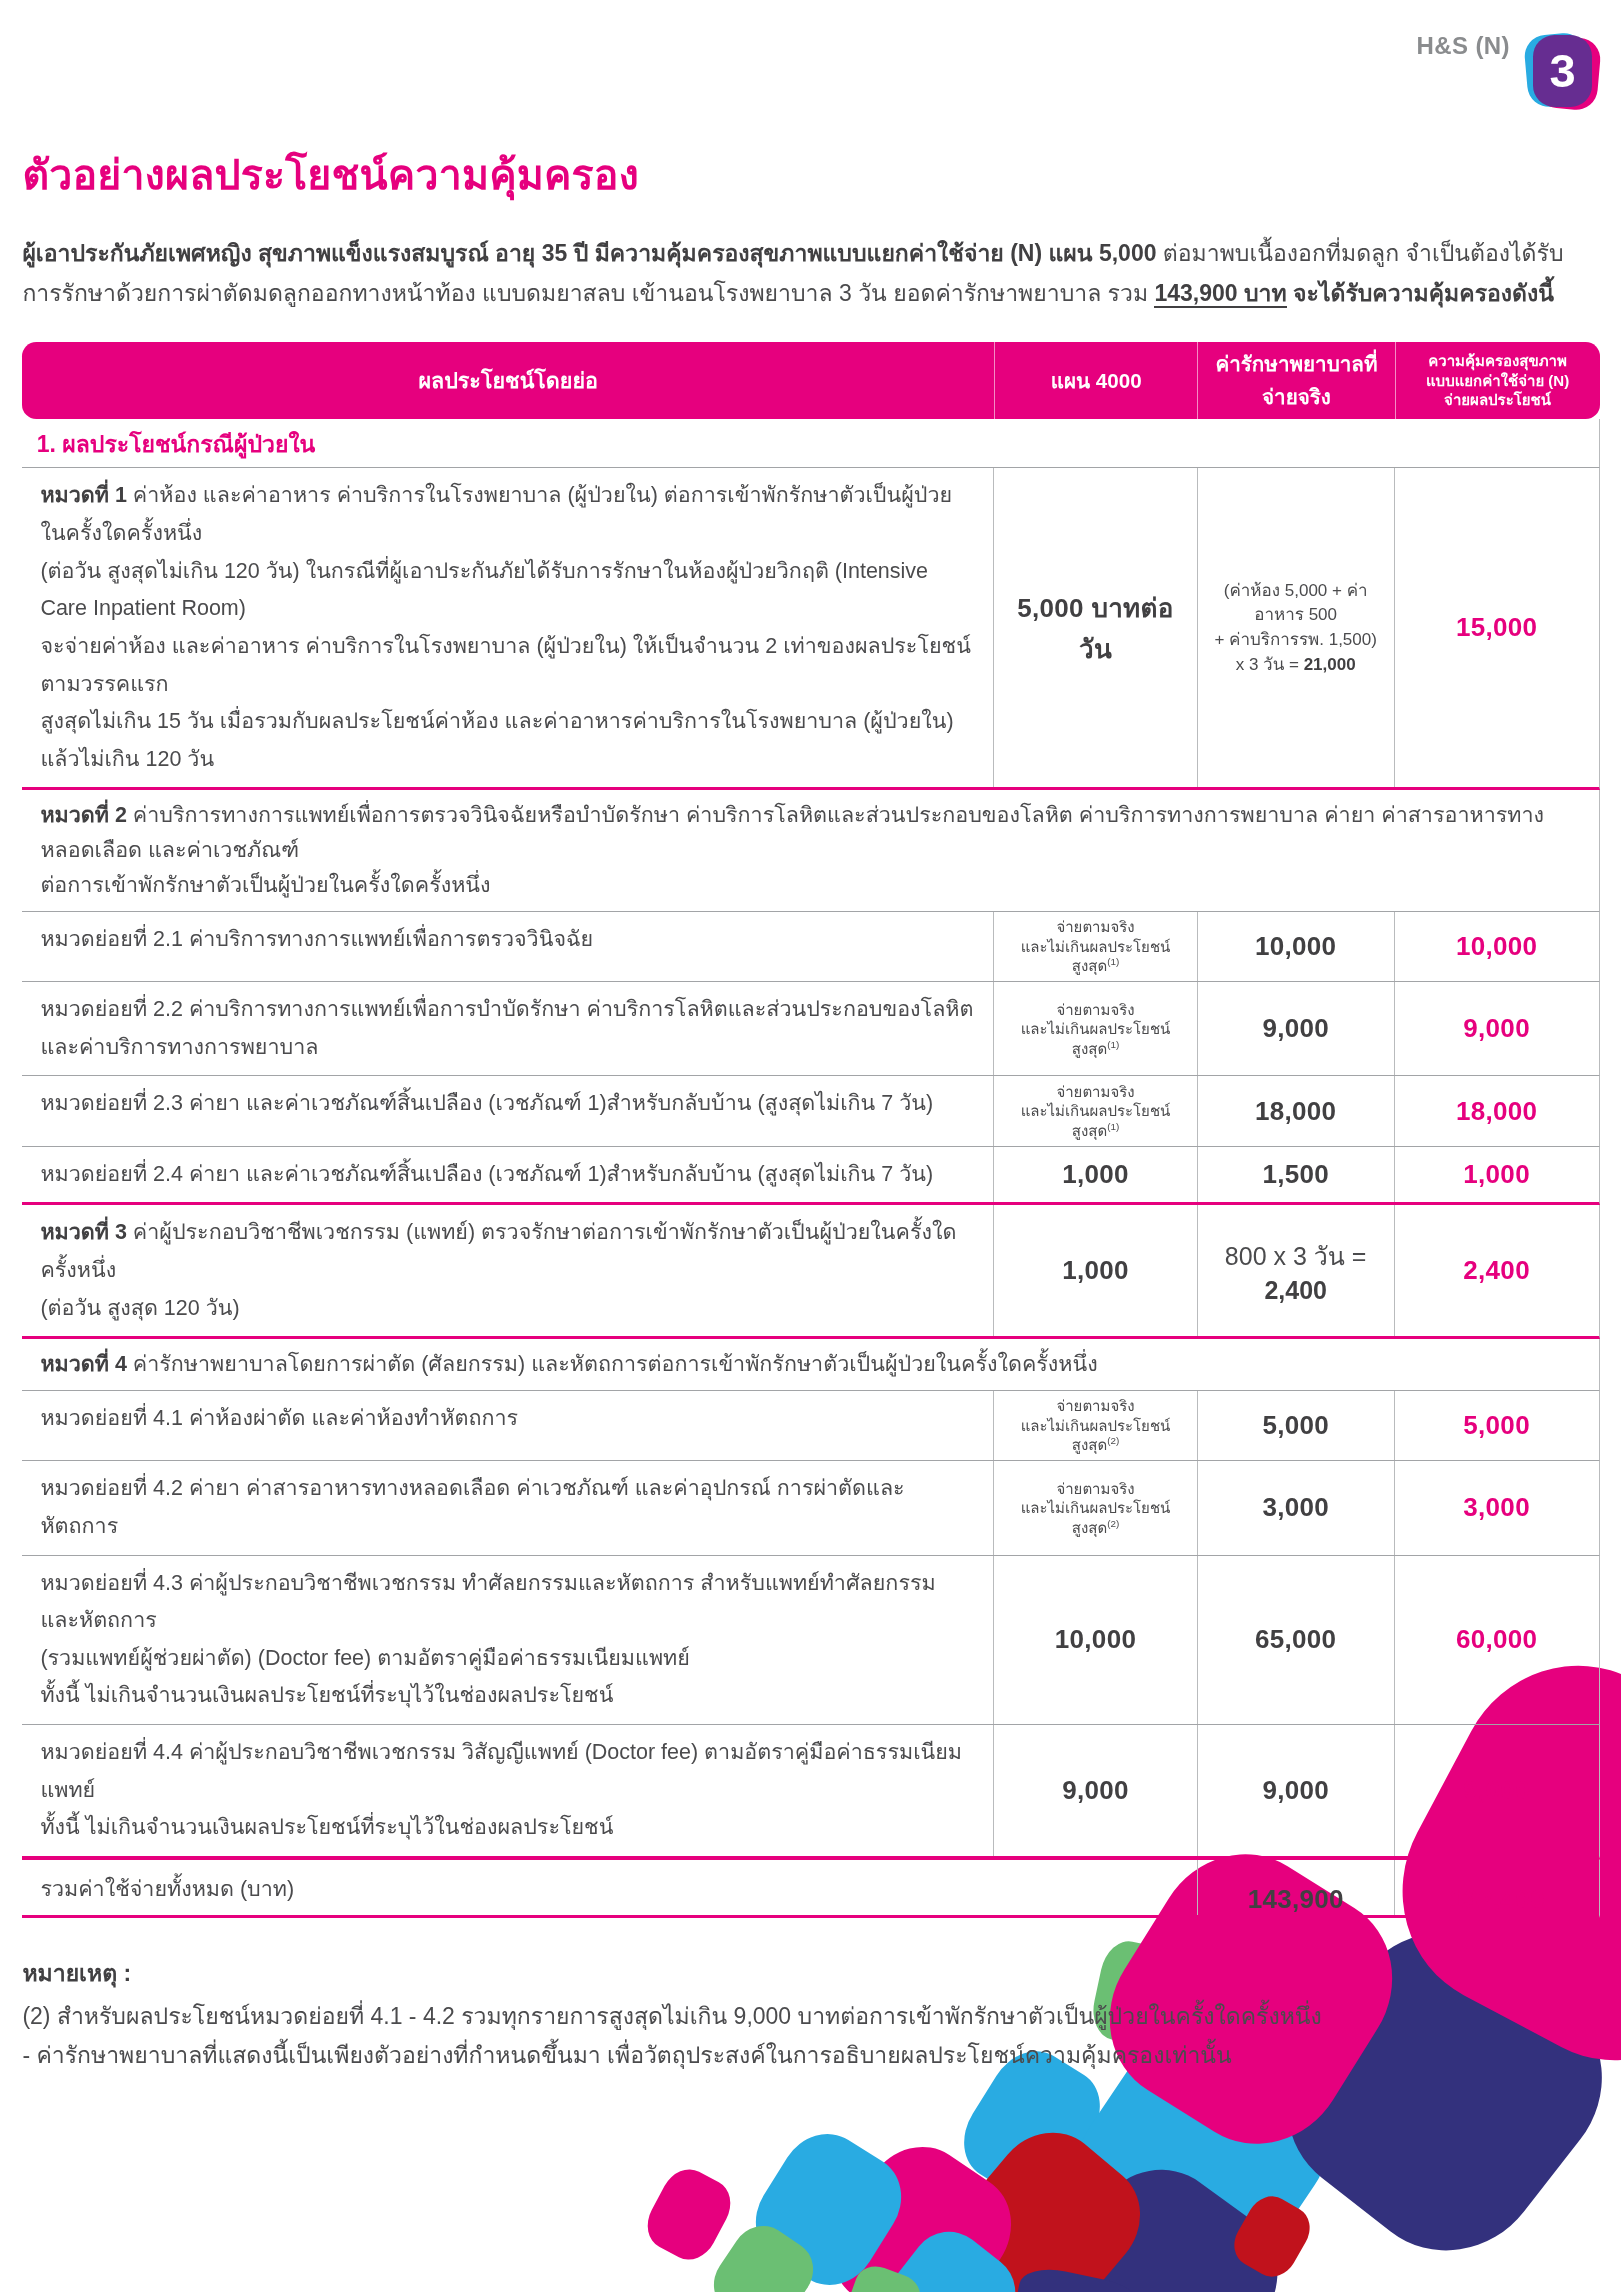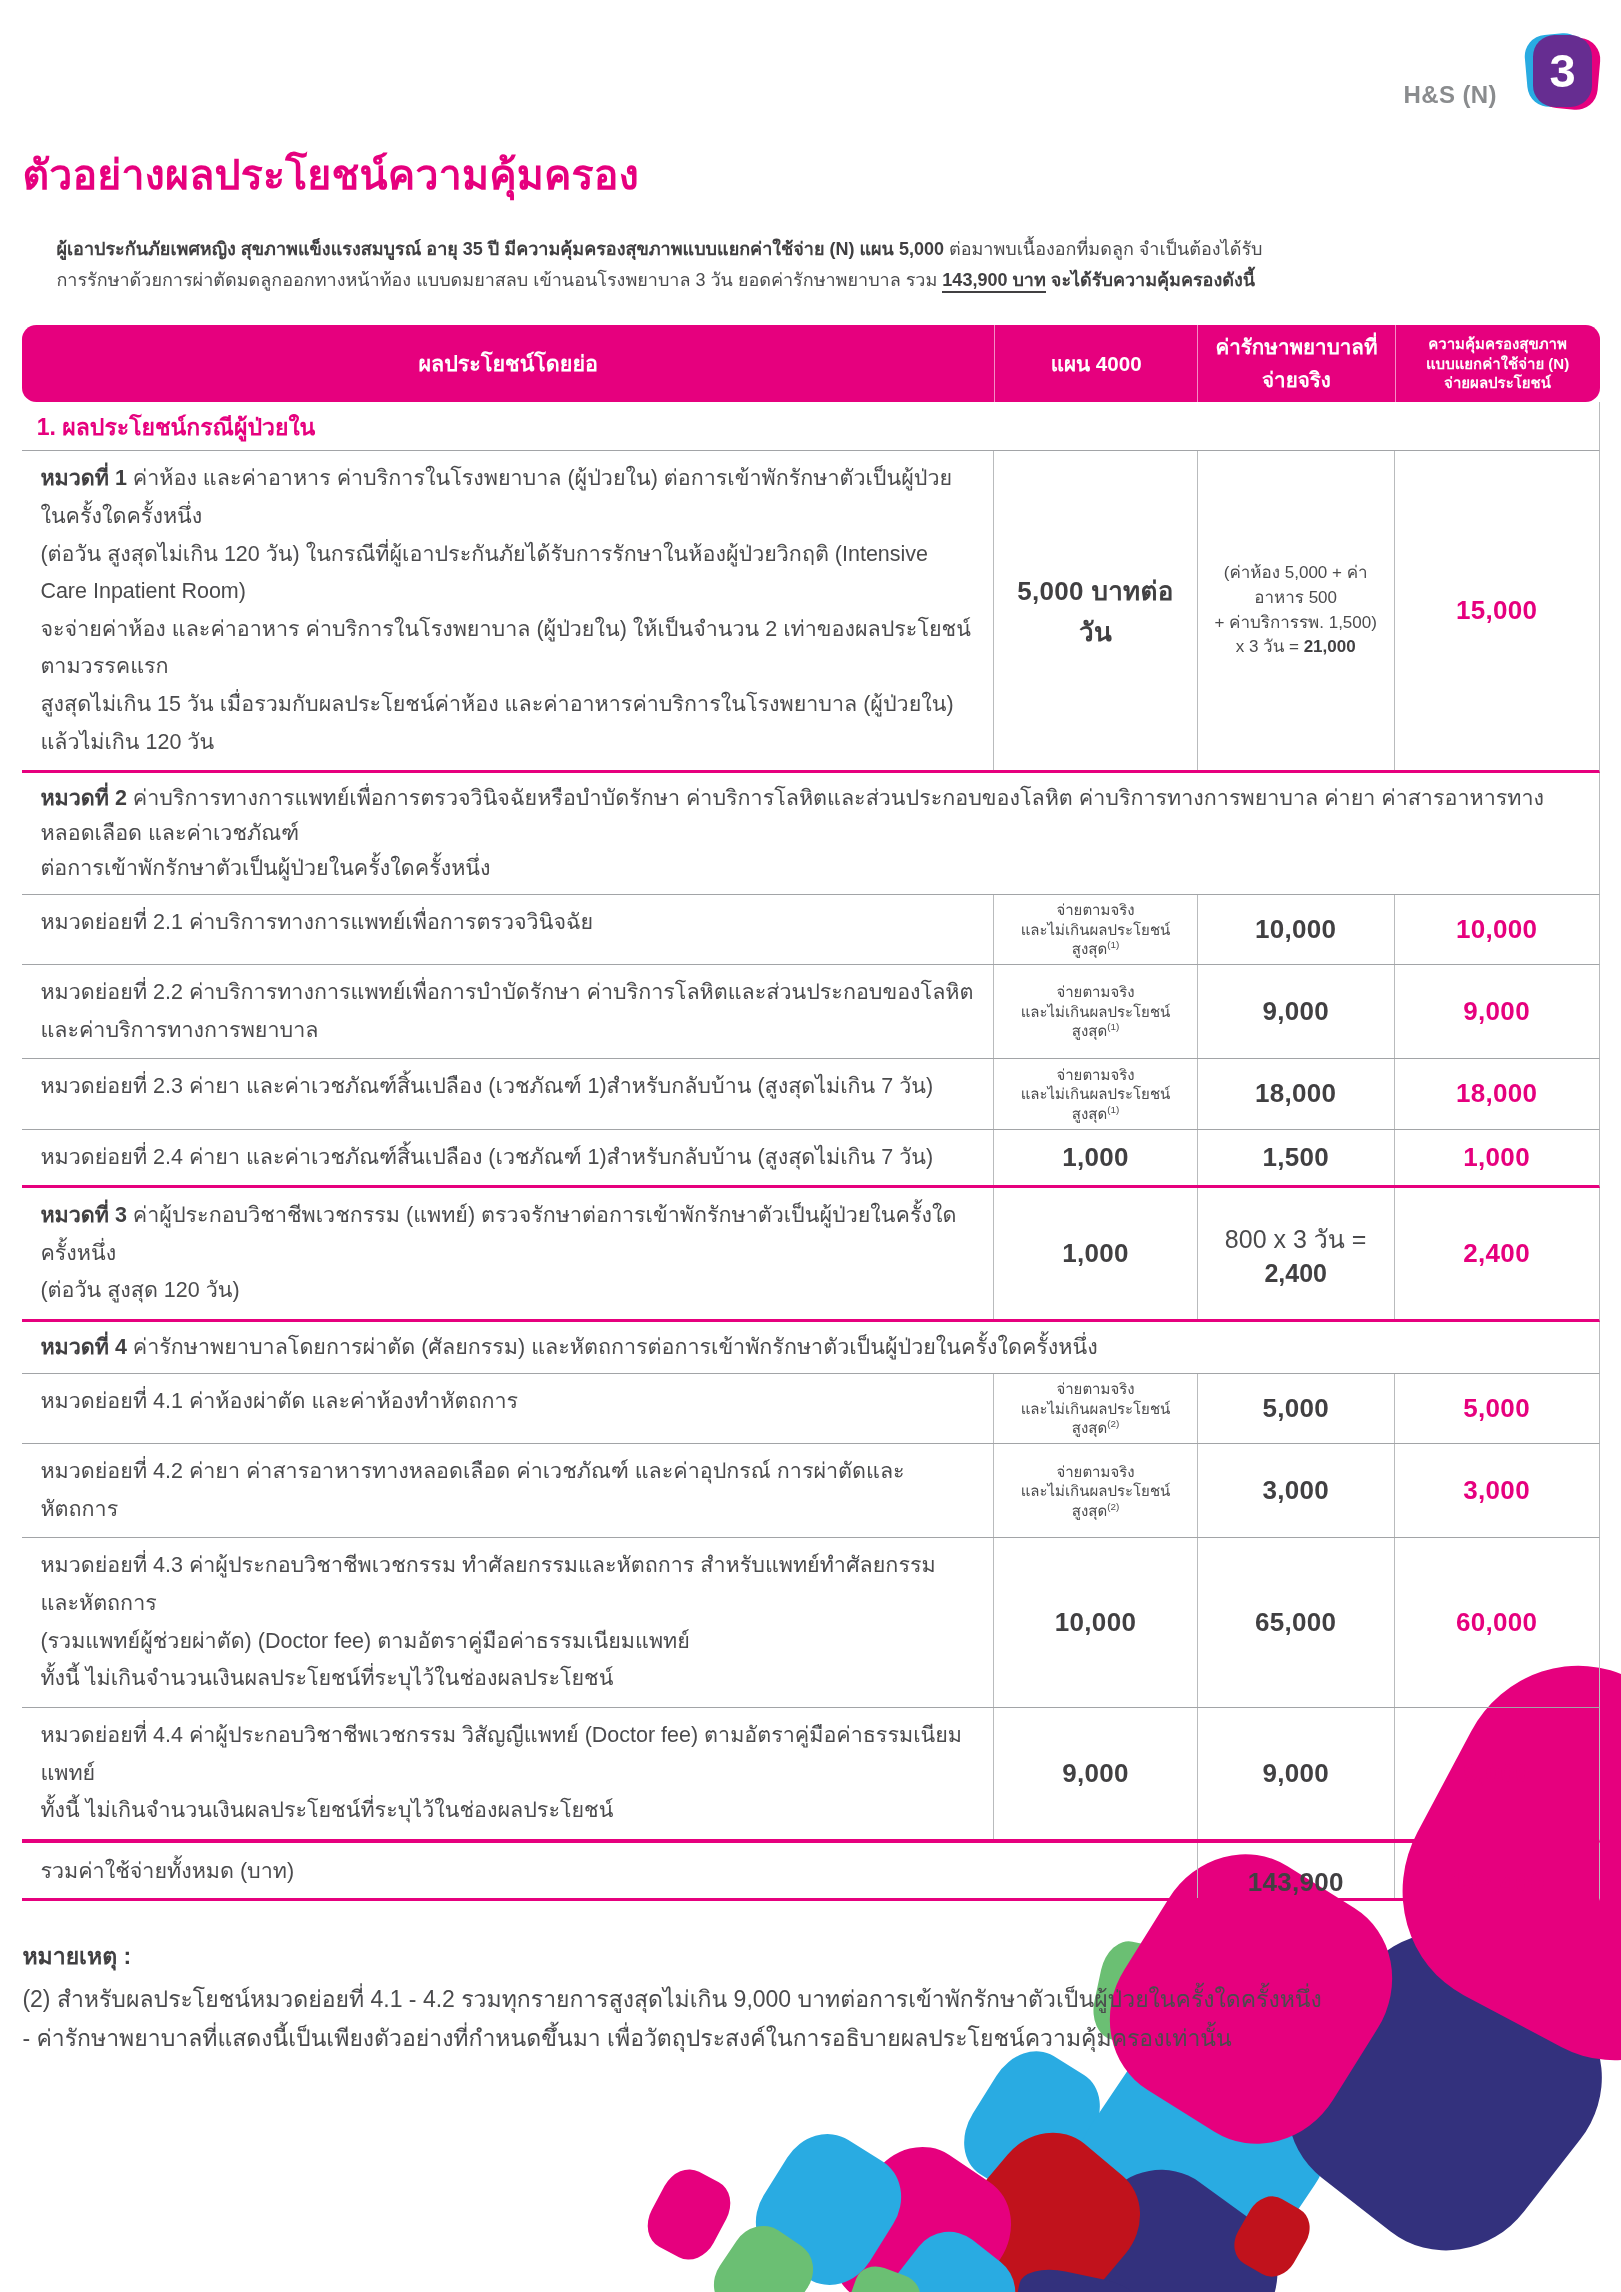--- a/index.html
+++ b/index.html
@@ -8,33 +8,33 @@
     --gray-line:#a2a4a7; --cell-line:#b9bbbd;
   }
   *{box-sizing:border-box;margin:0;padding:0;}
   html,body{background:#e8e8e8;}
   .page{
     position:relative; width:1622px; height:2293px; background:#ffffff;
     overflow:hidden; font-family:"Liberation Sans","DejaVu Sans",sans-serif;
     color:var(--ink);
   }
   
-  .corner{position:absolute; top:32px; right:23px; display:flex; align-items:flex-end; gap:29px;}
+  .corner{position:absolute; top:32px; right:23px; display:flex; align-items:flex-start; gap:16px;}
   .tag-text{font-size:24px; font-weight:700; color:#8a8c8e; letter-spacing:0.4px;}
   .badge-stack{position:relative; width:73px; height:77px;}
   .badge-cyan,.badge-pink,.badge-core{position:absolute; border-radius:21.5px;}
   .badge-cyan{left:0; top:1.8px; width:61px; height:72px; background:var(--cyan); transform:rotate(-5deg);}
   .badge-pink{right:0; bottom:0; width:61px; height:72px; background:var(--pink); transform:rotate(5deg);}
   .badge-core{left:7.2px; top:2.7px; width:59px; height:72px; background:var(--purple);
     display:flex; align-items:center; justify-content:center;}
   .badge-core span{color:#fff; font-size:47px; font-weight:800; line-height:1;}
   
   .content{position:relative; padding:0 22.4px; z-index:2;}
   .page-title{margin-top:142px; font-size:41px; font-weight:800; color:var(--pink); letter-spacing:0.2px;}
-  .intro{margin-top:27px; font-size:18px; line-height:1.72; color:var(--ink);margin-left:34px;}
+  .intro{margin-top:27px; font-size:23px; line-height:1.72; color:var(--ink);}
   .intro b{color:var(--ink-dark);}
   .u-bold{font-weight:800; color:var(--ink-dark); border-bottom:2.7px solid var(--ink-dark); padding-bottom:0.9px;}
   
   .tbl{margin-top:29px; width:100%;}
   .t-head{
     display:grid; grid-template-columns:61.6% 12.9% 12.5% 13%;
     background:var(--pink); color:#fff; border-radius:14.3px; min-height:66px;
     overflow:hidden; align-items:stretch;
   }
   .t-head > div{display:flex; flex-direction:column; align-items:center; justify-content:center;

